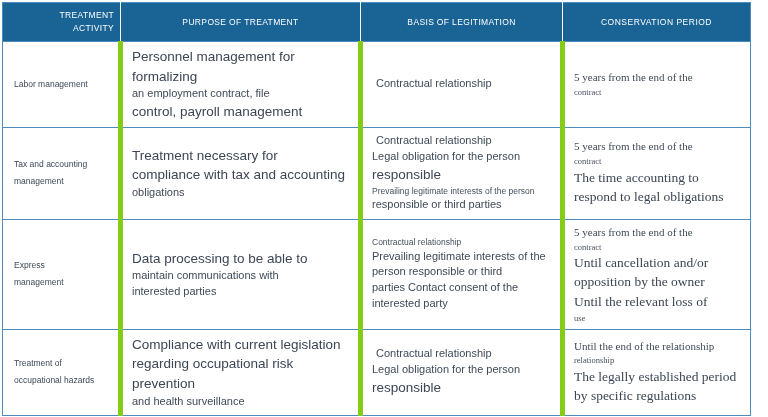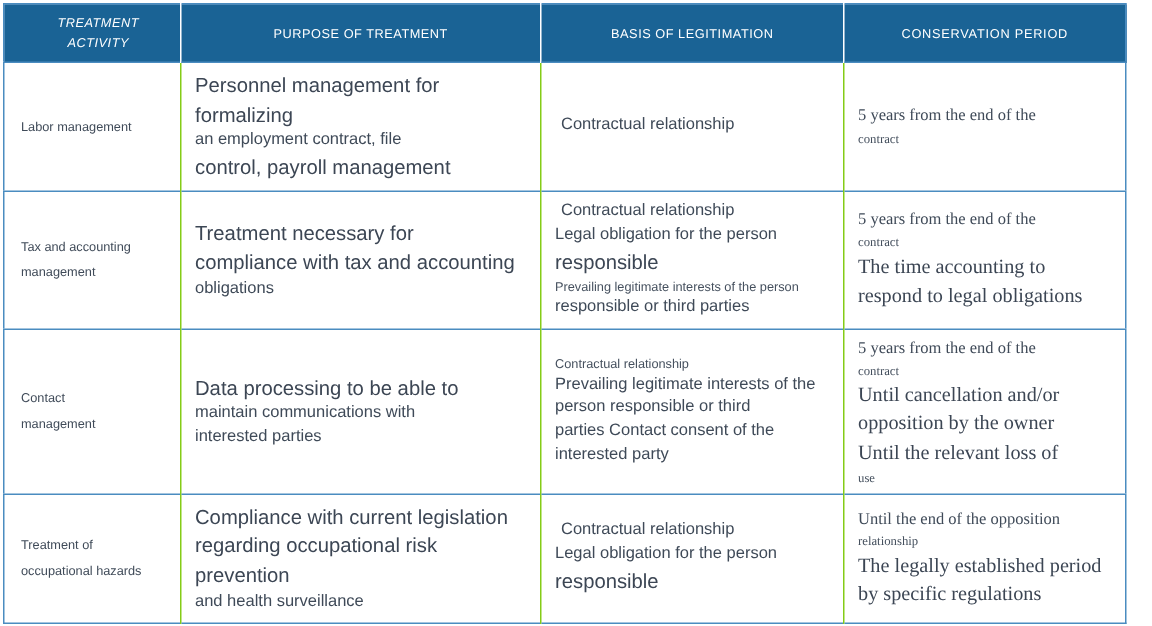--- a/index.html
+++ b/index.html
@@ -44,31 +44,30 @@
     font-size: 8.5px;
     letter-spacing: .35px;
     vertical-align: middle;
     height: 39px;
     padding: 0 6px;
     border-right: 1px solid #ffffff;
     box-sizing: border-box;
   }
   thead th:last-child { border-right: none; }
   th.th-activity {
-    text-align: center;
+    text-align: right;
     padding-left: 14px;
     line-height: 1.55;
-    font-style: italic;
   }
   th.th-conservation { letter-spacing: .5px; }
 
   
   tbody td {
     border-top: 1px solid #4a8cc0;
-    border-right: 1px solid #84cc16;
+    border-right: 5px solid #84cc16;
     vertical-align: middle;
     color: #3c4654;
     padding: 5px 8px 5px 9px;
     box-sizing: border-box;
   }
   tbody td:last-child { border-right: none; font-family: Liberation Serif, serif; }
 
   .col-activity      { width: 118px; }
   .col-purpose       { width: 240px; }
   .col-basis         { width: 202px; }
@@ -156,21 +155,21 @@
           </td>
           <td class="cell-conservation">
             <span class="line md">5 years from the end of the</span>
             <span class="line sm">contract</span>
             <span class="line lg">The time accounting to</span>
             <span class="line lg">respond to legal obligations</span>
           </td>
         </tr>
         <tr class="row-3">
           <td class="cell-activity">
-            <span class="line">Contact</span>
+            <span class="line">Express</span>
             <span class="line">management</span>
           </td>
           <td class="cell-purpose">
             <span class="line lg">Data processing to be able to</span>
             <span class="line md">maintain communications with</span>
             <span class="line md">interested parties</span>
           </td>
           <td class="cell-basis">
             <span class="line sm">Contractual relationship</span>
             <span class="line md">Prevailing legitimate interests of the</span>
@@ -196,21 +195,21 @@
             <span class="line lg">Compliance with current legislation</span>
             <span class="line lg">regarding occupational risk prevention</span>
             <span class="line md">and health surveillance</span>
           </td>
           <td class="cell-basis">
             <span class="line md indent">Contractual relationship</span>
             <span class="line md">Legal obligation for the person</span>
             <span class="line lg">responsible</span>
           </td>
           <td class="cell-conservation">
-            <span class="line md">Until the end of the opposition</span>
+            <span class="line md">Until the end of the relationship</span>
             <span class="line sm">relationship</span>
             <span class="line lg">The legally established period</span>
             <span class="line lg">by specific regulations</span>
           </td>
         </tr>
       </tbody>
   </table>
 </div>
 
 </body></html>

